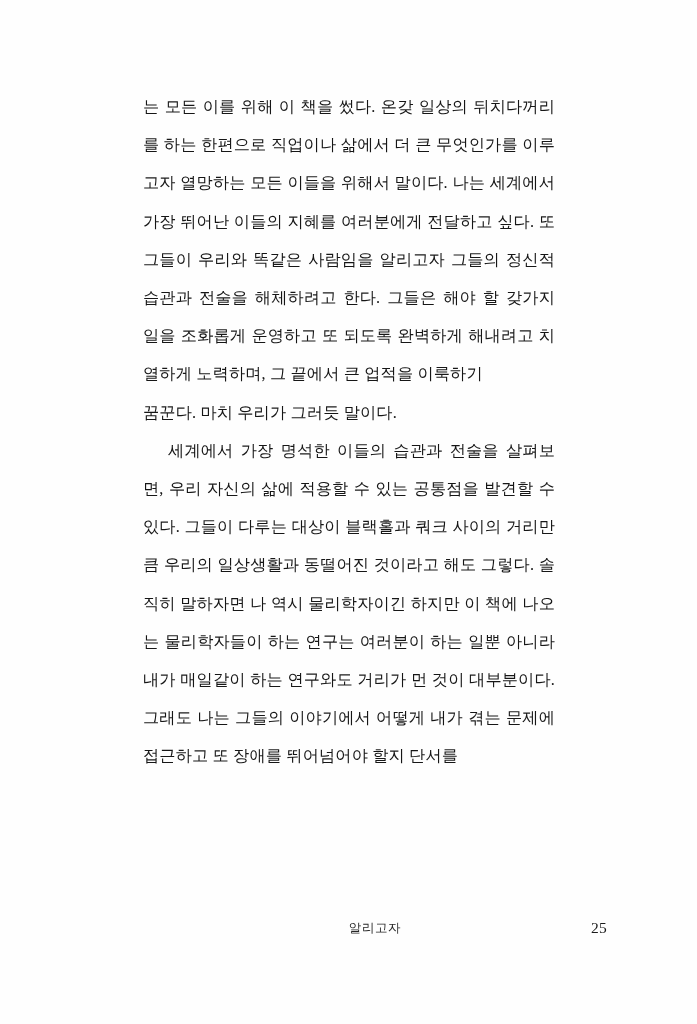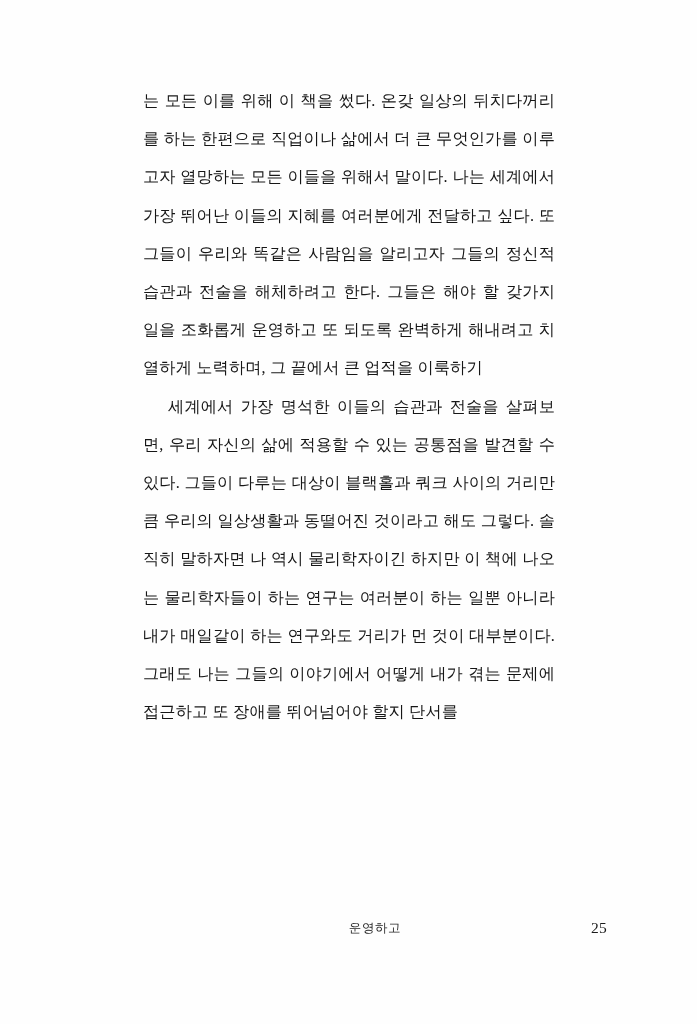--- a/index.html
+++ b/index.html
@@ -18,21 +18,21 @@
 
   .page {
     position: absolute;
     inset: 0;
     background: #fefefe;
   }
 
   .text-column {
     position: absolute;
     left: 143px;
-    top: 82px;
+    top: 88px;
     width: 412px;
   }
 
   .para {
     margin: 0;
     font-size: 16.2px;
     line-height: 38.2px;
     text-align: justify;
     text-justify: inter-character;
     word-break: break-all;
@@ -80,24 +80,24 @@
     letter-spacing: 0.3px;
   }
 </style>
 </head>
 <body>
 
 <div class="page">
 
   <div class="text-column">
 
-    <p class="para"><span>는 모든 이를 위해 이 책을 썼다. 온갖 일상의 뒤치다꺼리를 하는 한편으로 직업이나 삶에서 더 큰 무엇인가를 이루고자 열망하는 모든 이들을 위해서 말이다. 나는 세계에서 가장 뛰어난 이들의 지혜를 여러분에게 전달하고 싶다. 또 그들이 우리와 똑같은 사람임을 알리고자 그들의 정신적 습관과 전술을 해체하려고 한다. 그들은 해야 할 갖가지 일을 조화롭게 운영하고 또 되도록 완벽하게 해내려고 치열하게 노력하며, 그 끝에서 큰 업적을 이룩하기 </span></p>
+    <p class="para"><span>는 모든 이를 위해 이 책을 썼다. 온갖 일상의 뒤치다꺼리를 하는 한편으로 직업이나 삶에서 더 큰 무엇인가를 이루고자 열망하는 모든 이들을 위해서 말이다. 나는 세계에서 가장 뛰어난 이들의 지혜를 여러분에게 전달하고 싶다. 또 그들이 우리와 똑같은 사람임을 알리고자 그들의 정신적 습관과 전술을 해체하려고 한다. 그들은 해야 할 갖가지 일을 조화롭게 운영하고 또 되도록 완벽하게 해내려고 치열하게 노력하며, 그 끝에서 큰 업적을 이룩하기 </span><span class="lastline-left">꿈꾼다. 마치 우리가 그러듯 말이다.</span></p>
 
     <p class="para indent"><span>세계에서 가장 명석한 이들의 습관과 전술을 살펴보면, 우리 자신의 삶에 적용할 수 있는 공통점을 발견할 수 있다. 그들이 다루는 대상이 블랙홀과 쿼크 사이의 거리만큼 우리의 일상생활과 동떨어진 것이라고 해도 그렇다. 솔직히 말하자면 나 역시 물리학자이긴 하지만 이 책에 나오는 물리학자들이 하는 연구는 여러분이 하는 일뿐 아니라 내가 매일같이 하는 연구와도 거리가 먼 것이 대부분이다. 그래도 나는 그들의 이야기에서 어떻게 내가 겪는 문제에 접근하고 또 장애를 뛰어넘어야 할지 단서를</span></p>
 
   </div>
 
   <div class="footer">
-    <div class="footer-center">운영하고</div>
+    <div class="footer-center">알리고자</div>
     <div class="footer-page">25</div>
   </div>
 
 </div>
 
 </body></html>

